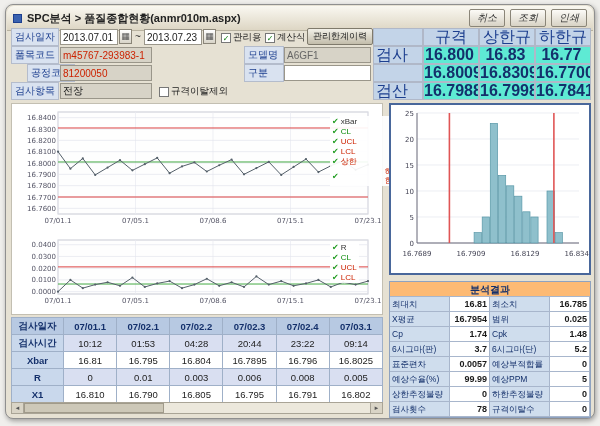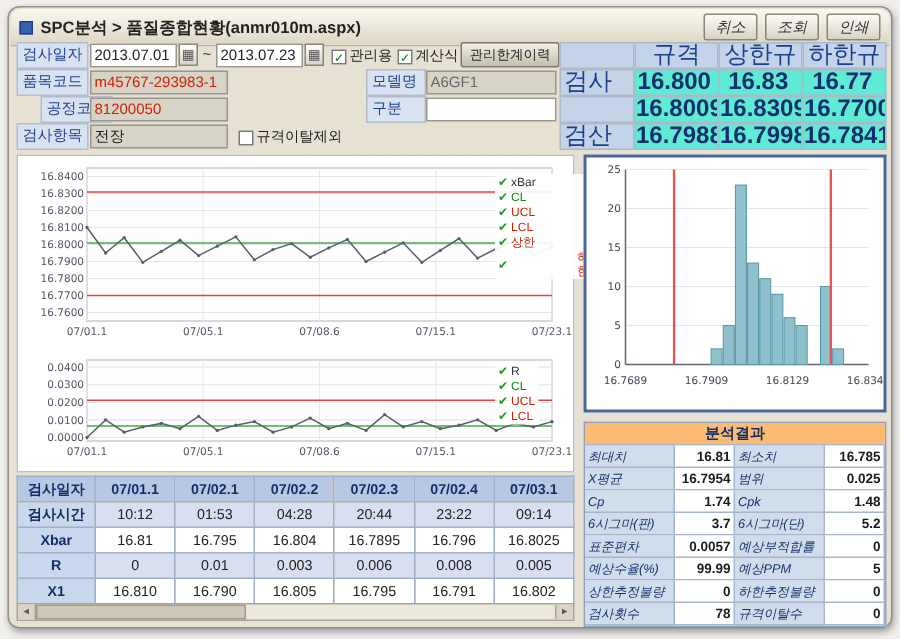--- a/index.html
+++ b/index.html
@@ -60,21 +60,21 @@
   .sarr{width:12px;font-size:6px;line-height:10px;text-align:center;background:#d9d4c6;color:#555;cursor:pointer;}
   .sarr.l{border-right:1px solid #a9a496;} .sarr.r{border-left:1px solid #a9a496;}
   .strack{flex:1;position:relative;}
   .sthumb{position:absolute;left:0;top:0;width:140px;height:10px;background:#cdc8b8;border:1px solid #a09a8a;cursor:grab;}
   
   .analysis{position:absolute;left:383px;top:276px;width:202px;border:1px solid #8ea2c0;background:#fff;}
   .an-title{height:15px;background:#fdba74;color:#14306b;font-size:10px;font-weight:bold;
             text-align:center;line-height:15px;border-bottom:1px solid #a8b6cc;}
   #analysis-rows{display:grid;grid-template-columns:60px 40px 60px 40px;grid-auto-rows:15px;}
   .an-l{background:#cfdded;color:#14306b;font-size:8.5px;line-height:15px;padding-left:2px;
-        border-right:1px solid #a8b6cc;border-bottom:1px solid #a8b6cc;white-space:nowrap;overflow:hidden;font-style:italic;}
+        border-right:1px solid #a8b6cc;border-bottom:1px solid #a8b6cc;white-space:nowrap;overflow:hidden;}
   .an-v{background:#fff;color:#1a1a1a;font-size:9px;font-weight:bold;line-height:15px;text-align:right;
         padding-right:2px;border-right:1px solid #a8b6cc;border-bottom:1px solid #a8b6cc;white-space:nowrap;}
   svg text{font-family:"DejaVu Sans",sans-serif;}
 </style>
 </head>
 <body>
 
 <div class="window">
 
   <div class="titlebar">

